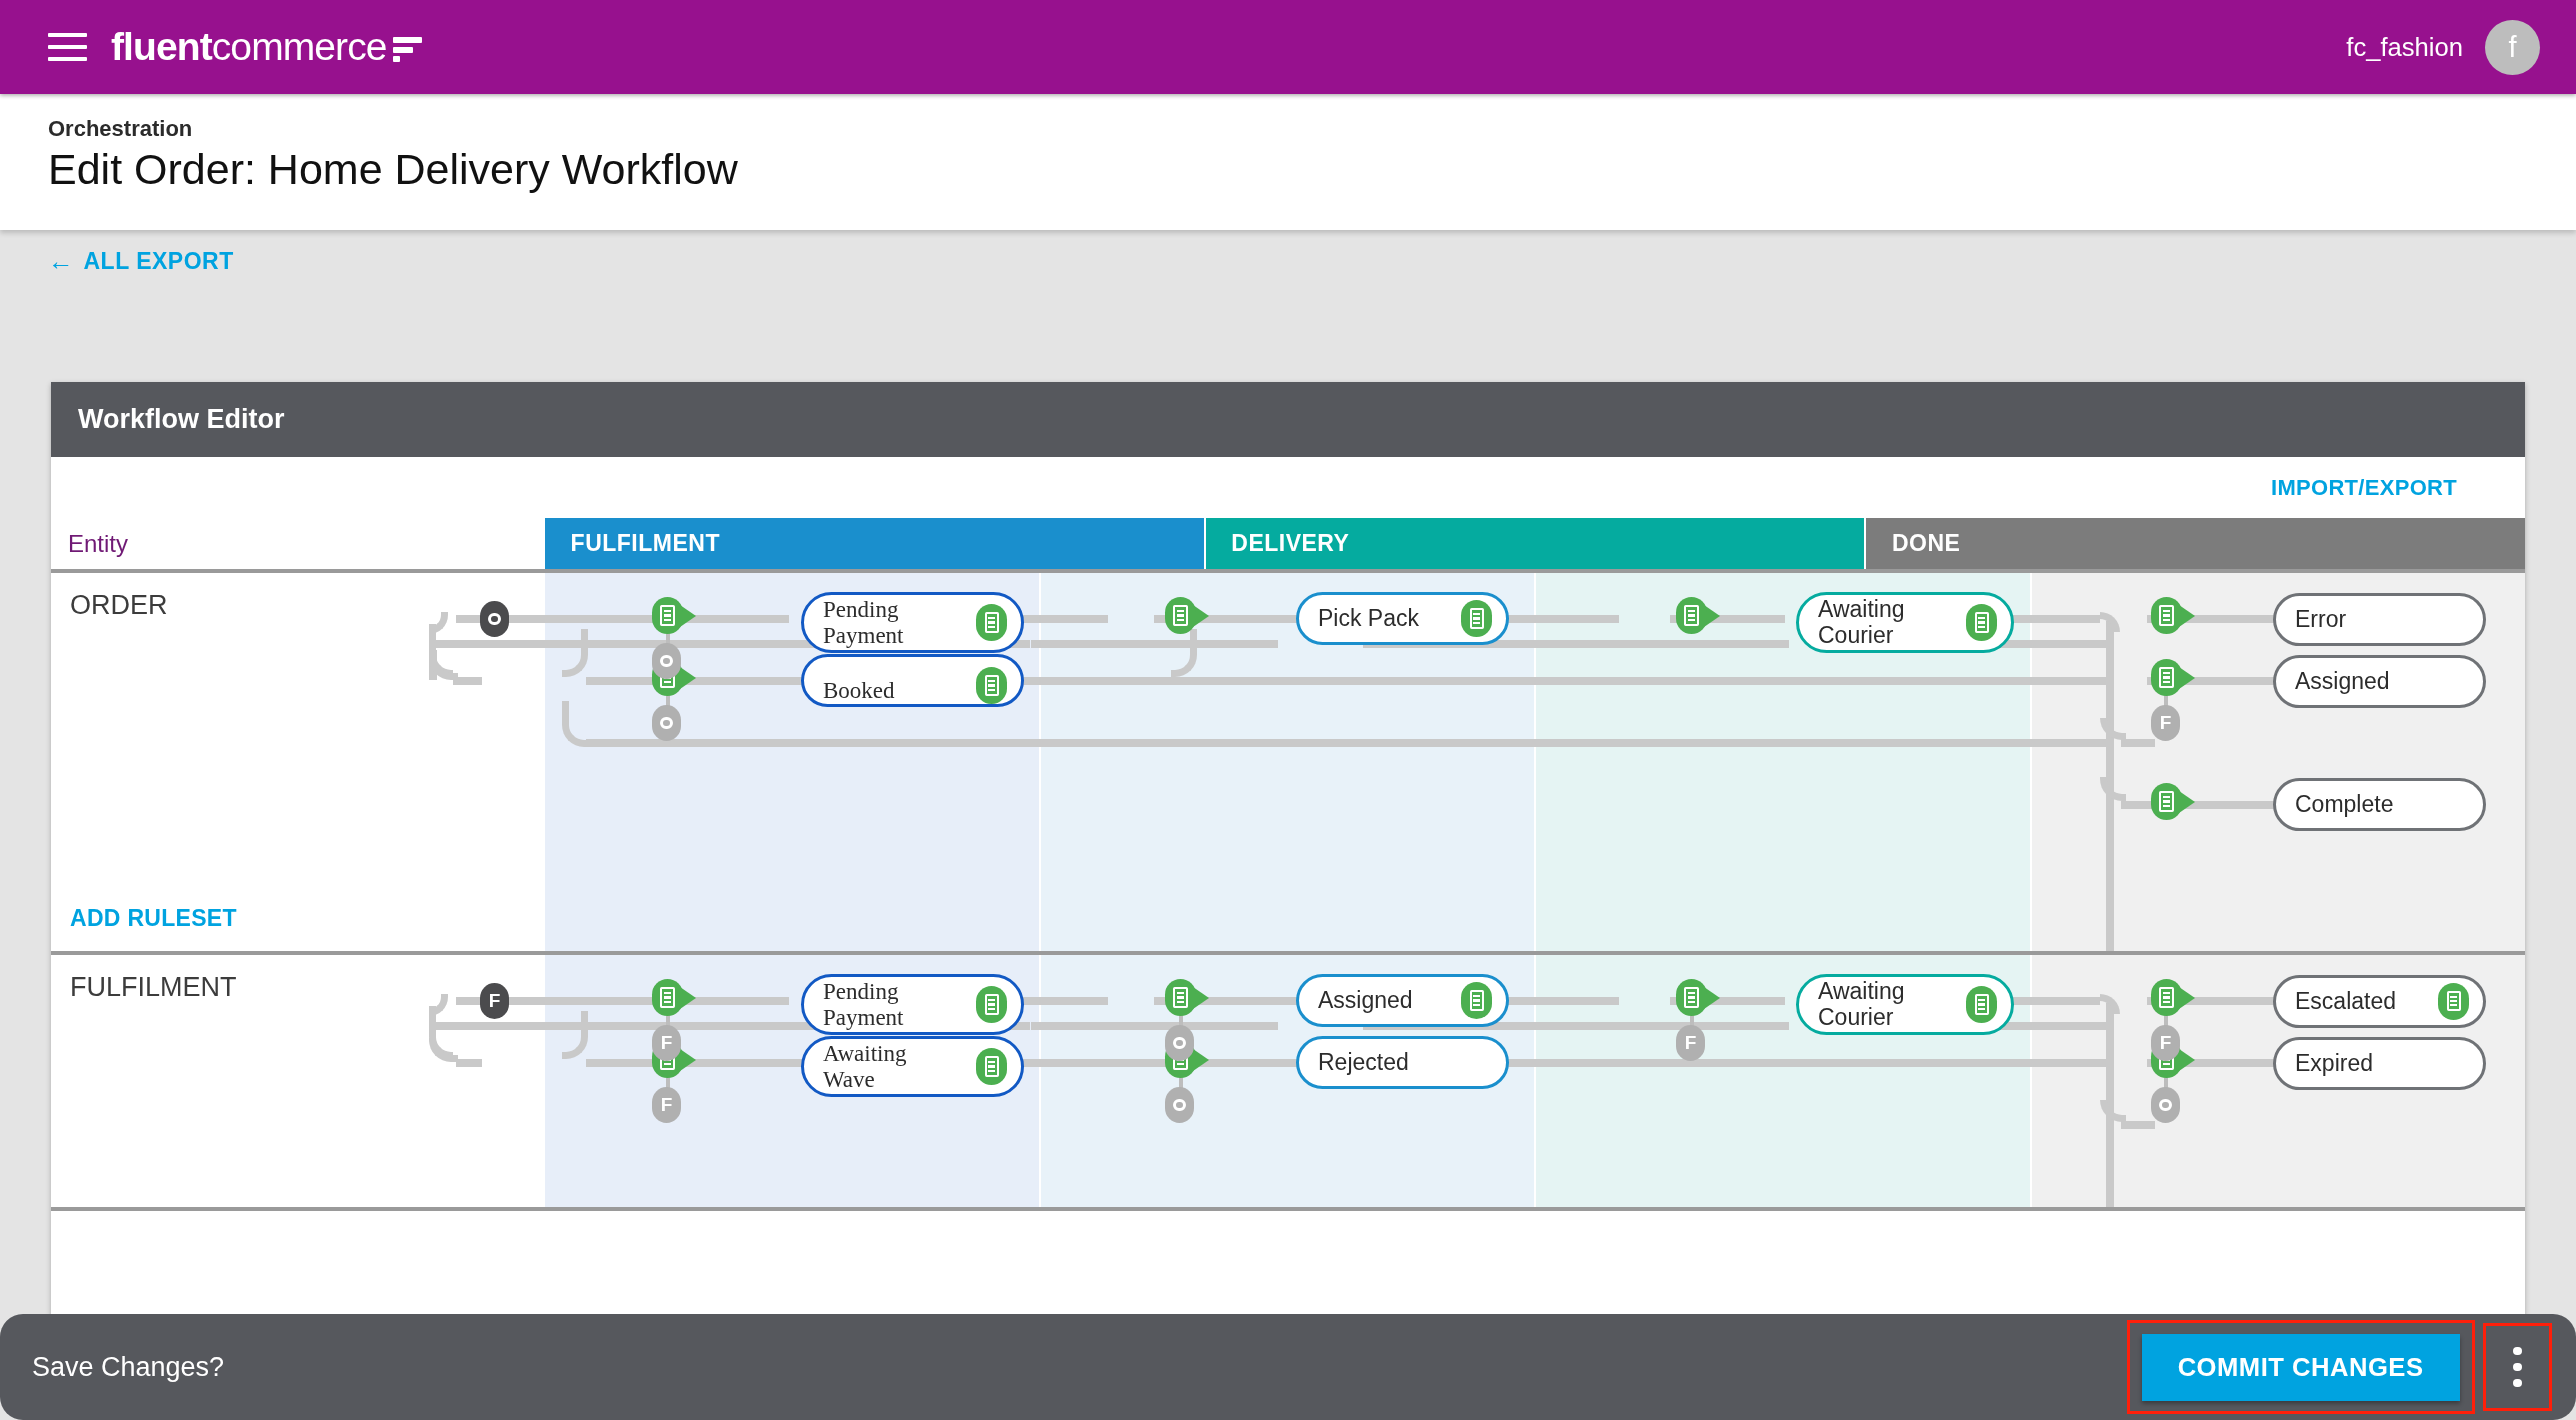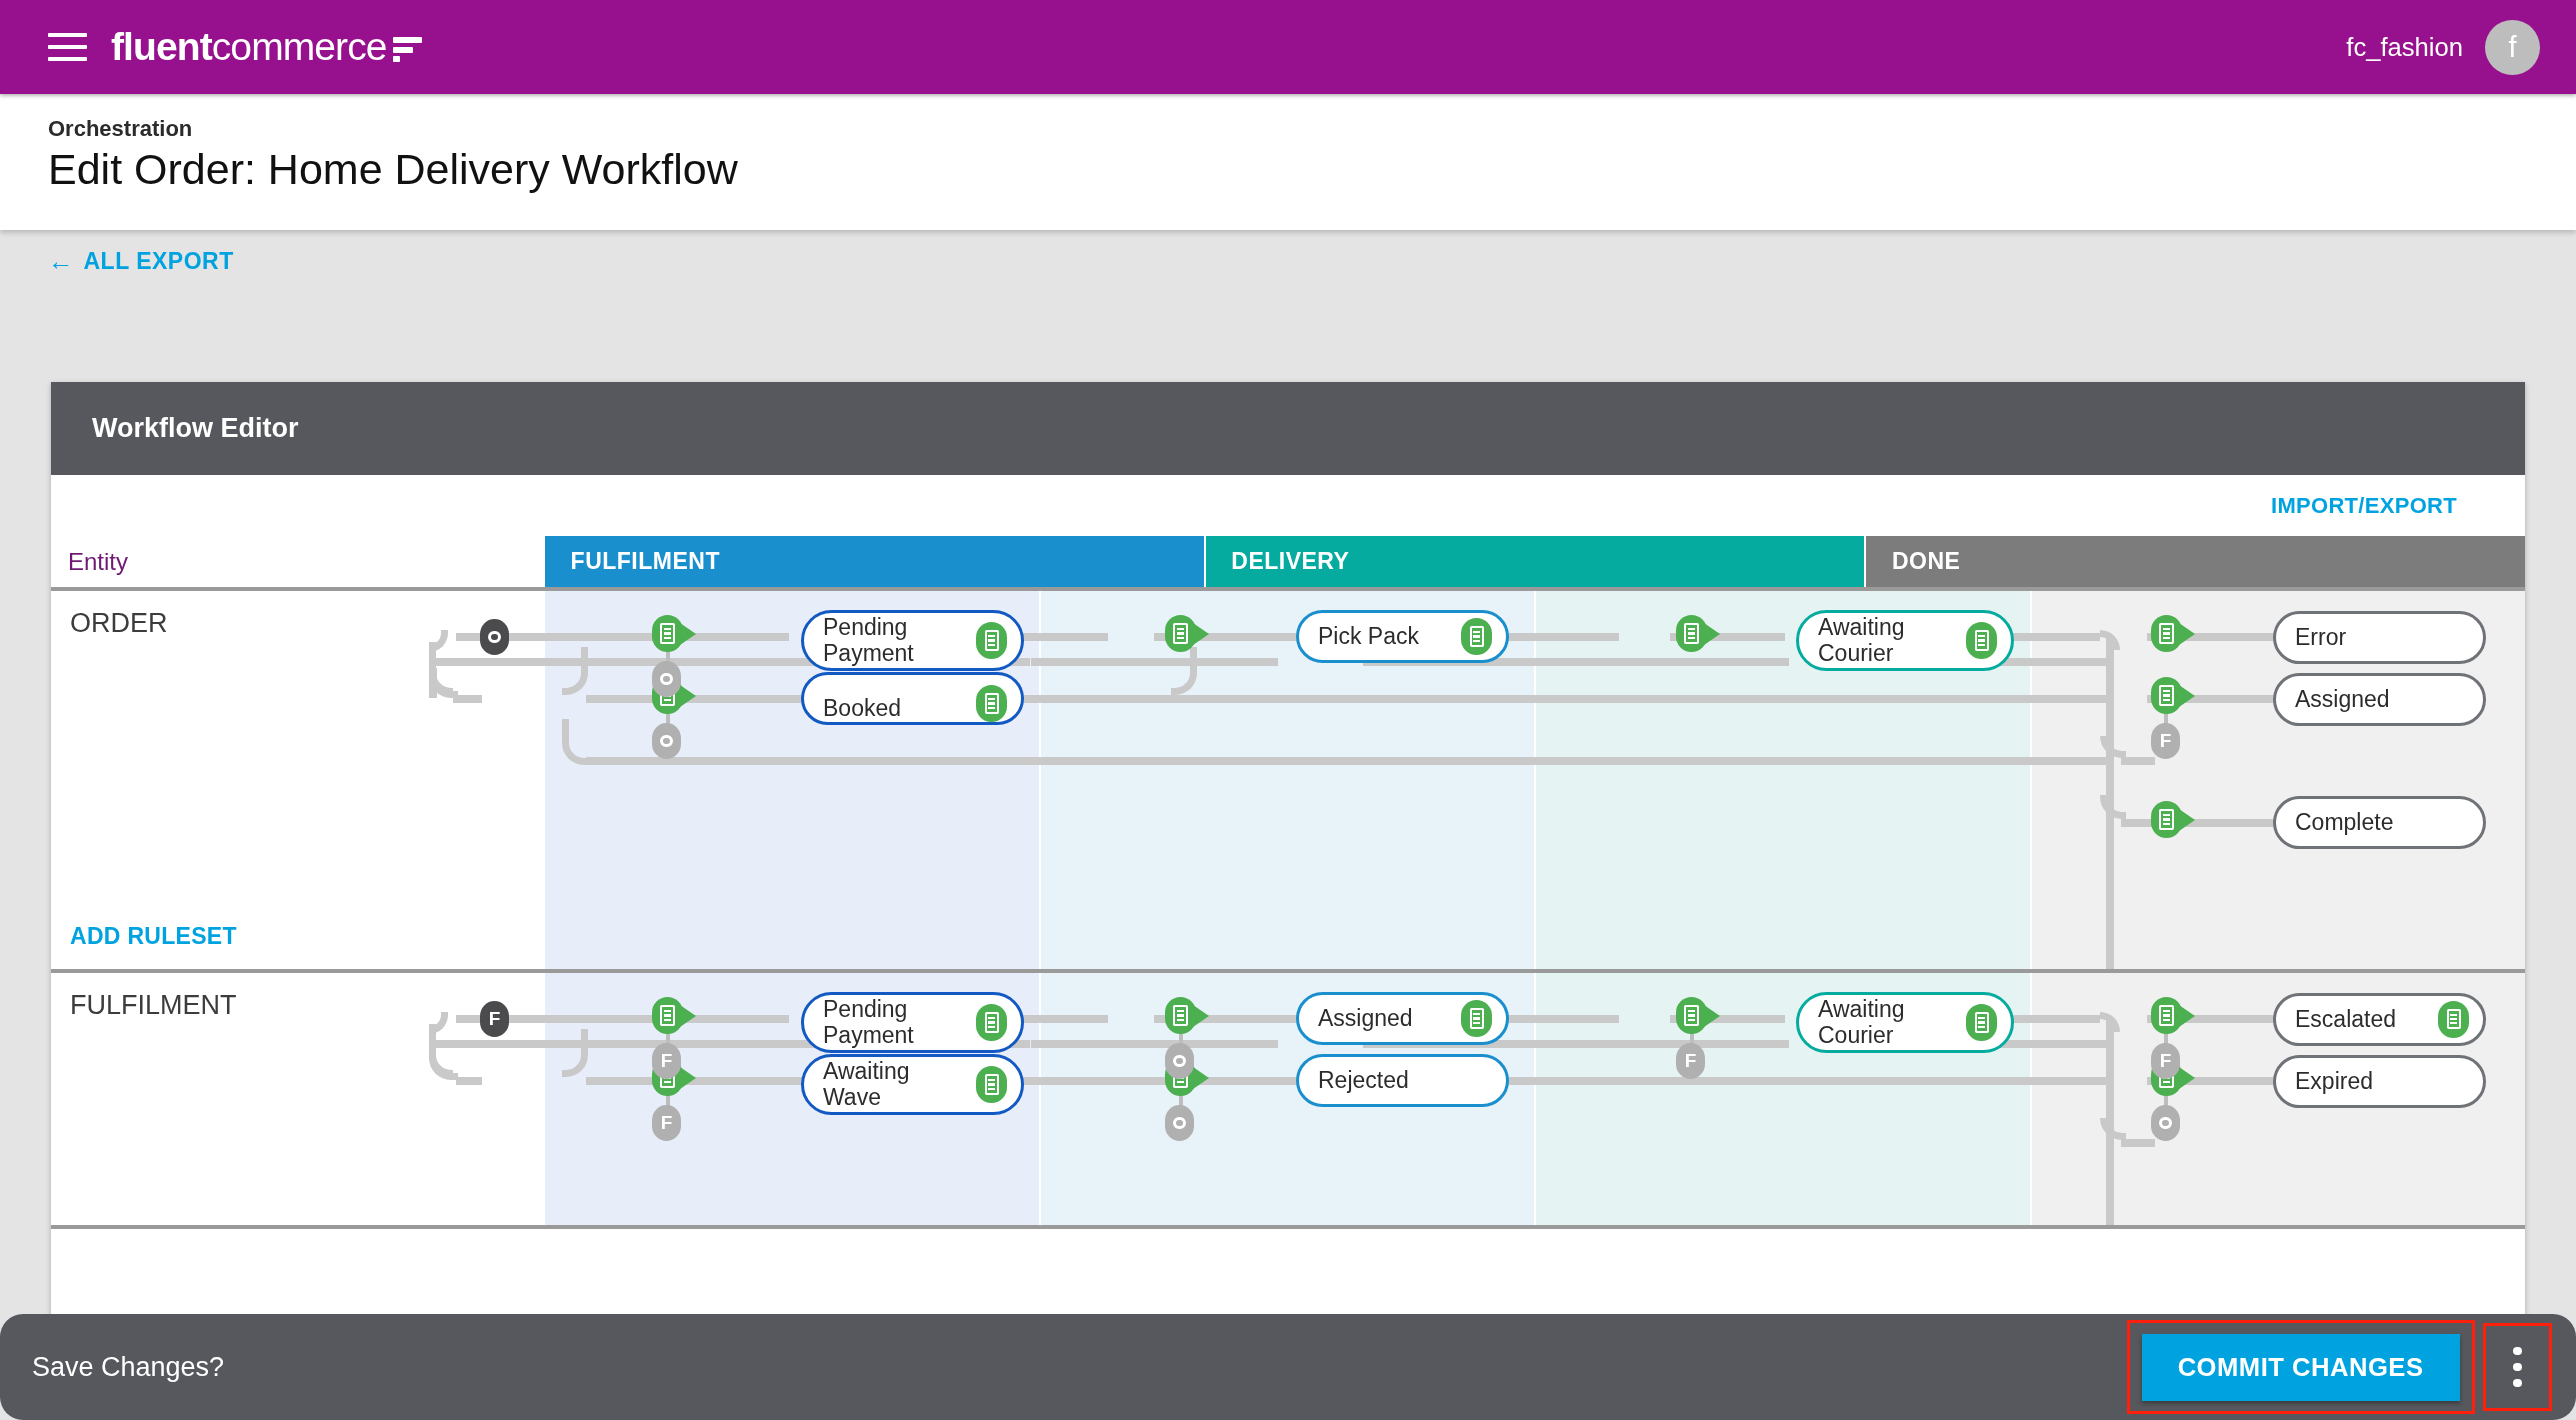--- a/index.html
+++ b/index.html
@@ -62,22 +62,22 @@
     display: flex; align-items: center; gap: 9.4px; cursor: pointer;
   }
   .allflows .arr { font-size: 25.6px; }
 
   
   .card {
     position: absolute; top: 382px; left: 51px; width: 2474px; height: 934px;
     background: #fff; box-shadow: 0 1.7px 5.1px rgba(0,0,0,.25); overflow: hidden;
   }
   .card-head {
-    height: 93px; background: #56585d; color: #fff;
-    display: flex; align-items: center; padding-left: 41px;
+    height: 75px; background: #56585d; color: #fff;
+    display: flex; align-items: center; padding-left: 27px;
     font-size: 27px; font-weight: 700;
   }
   .card-tools {
     height: 61px; background: #fff; display: flex; align-items: center;
     justify-content: flex-end; padding-right: 68px;
   }
   .impexp { color: #00a3e0; font-size: 22px; font-weight: 600; letter-spacing: 0.3px; cursor: pointer; }
 
   
   .grid-head { display: flex; height: 55px; border-bottom: 4.3px solid #9a9a9a; }
@@ -118,21 +118,21 @@
 
   
   .node {
     position: absolute; background: #fff; border-radius: 34px;
     display: flex; align-items: center; height: 53px;
     padding: 0 13.6px 0 19px; font-size: 23px; color: #2c2c2c;
     box-sizing: border-box; z-index: 8; cursor: pointer;
   }
   .node.two-line { height: 61px; line-height: 1.12; }
   .node .lbl { flex: 1; white-space: pre-line; }
-  .node.b-blue   { border: 3.4px solid #1259c4; }
+  .node.b-blue   { border: 3.4px solid #1259c4; font-family: Liberation Serif, serif; }
   .node.b-lblue  { border: 3.4px solid #1a8fcd; }
   .node.b-teal   { border: 3.4px solid #05ab9f; }
   .node.b-grey   { border: 3.4px solid #6f7276; }
 
   
   .ricon {
     width: 31px; height: 37px; border-radius: 50%/42%;
     background: #4caf50; display: inline-flex; align-items: center;
     justify-content: center; flex: none; position: relative;
   }

